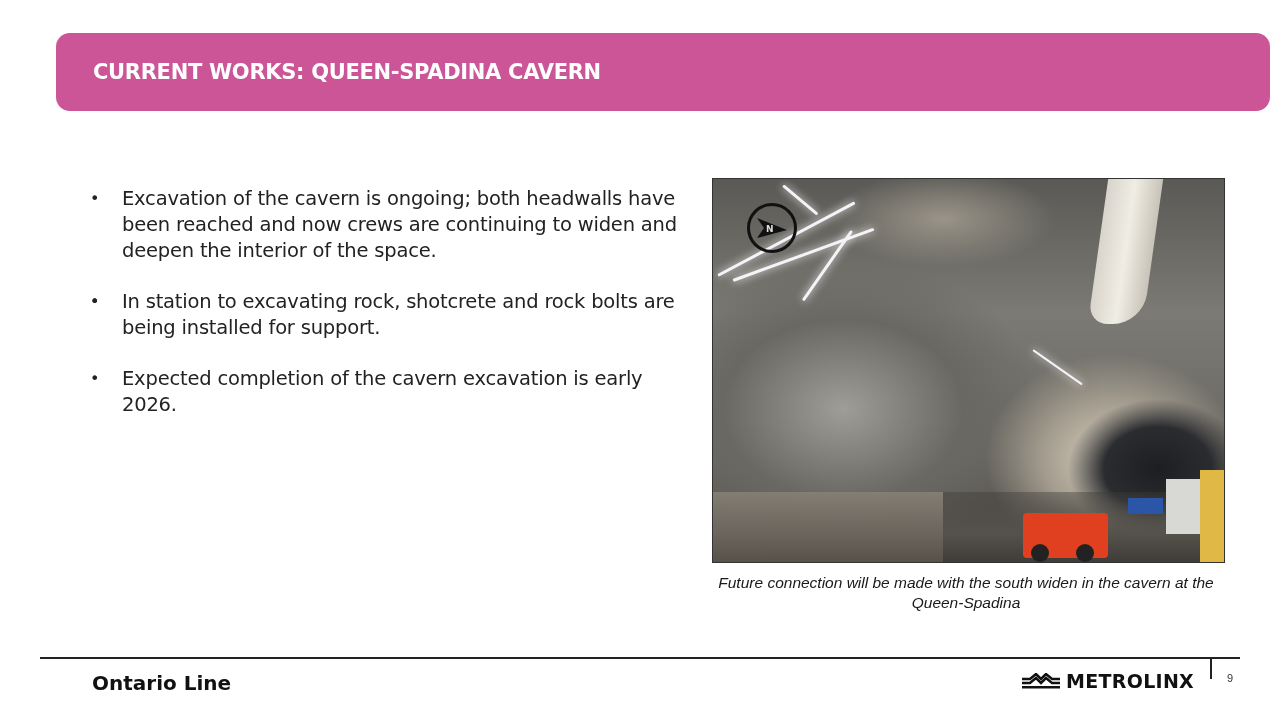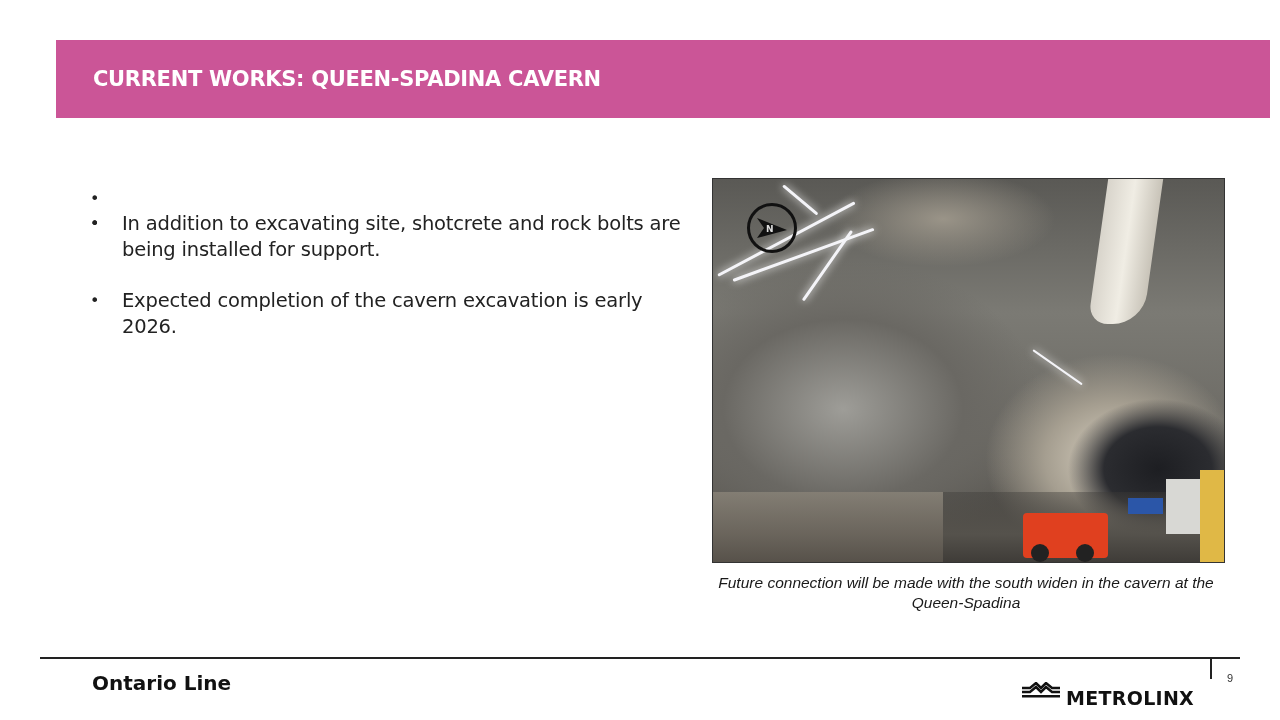--- a/index.html
+++ b/index.html
@@ -1,21 +1,21 @@
 <!DOCTYPE html>
 <html><head>
   <meta charset="utf-8">
   <style>
     * { margin: 0; padding: 0; box-sizing: border-box; }
     html, body { width: 1280px; height: 720px; background: #ffffff; overflow: hidden; }
     body { position: relative; font-family: "Liberation Sans", sans-serif; color: #1a1a1a; }
 
     .title-banner {
-      position: absolute; left: 56px; top: 40px; width: 1214px; height: 78px;
-      background: #cb5597; border-radius: 0;
+      position: absolute; left: 56px; top: 33px; width: 1214px; height: 78px;
+      background: #cb5597; border-radius: 14px;
       display: flex; align-items: center; padding-left: 37px;
     }
     .title-banner h1 {
       font-family: "DejaVu Sans", sans-serif; font-weight: bold;
       font-size: 21px; color: #ffffff; letter-spacing: -0.3px;
     }
 
     .bullets { position: absolute; left: 90px; top: 186px; width: 610px; list-style: none; }
     .bullets li {
       position: relative; padding-left: 32px;
@@ -64,35 +64,35 @@
       font-family: "Liberation Sans", sans-serif; font-style: italic; font-size: 15.5px;
       line-height: 20px; color: #1a1a1a;
     }
 
     .footer-rule { position: absolute; left: 40px; top: 657px; width: 1200px; height: 2px; background: #222; }
     .footer-left {
       position: absolute; left: 44px; top: 671px;
       font-family: "DejaVu Sans", sans-serif; font-weight: bold; font-size: 20px; color: #111; margin-left: 48px;
     }
     .logo { position: absolute; left: 1022px; top: 670px; display: flex; align-items: center; gap: 6px; }
-    .logo-text { font-family: "DejaVu Sans", sans-serif; font-weight: bold; font-size: 19px; color: #111; letter-spacing: 0.3px; margin-top: 17px; }
+    .logo-text { font-family: "DejaVu Sans", sans-serif; font-weight: bold; font-size: 19px; color: #111; letter-spacing: 0.3px; }
     .footer-divider { position: absolute; left: 1210px; top: 657px; width: 2px; height: 22px; background: #222; }
     .page-num { position: absolute; left: 1227px; top: 672px; font-family: "Liberation Sans", sans-serif; font-size: 11px; color: #333; }
   </style>
 </head>
 <body>
 
 <div class="title-banner">
   <h1>CURRENT WORKS: QUEEN-SPADINA CAVERN</h1>
 </div>
 
 <ul class="bullets">
+  <li><span class="dot">•</span><span>Excavation of the cavern is ongoing; both headwalls have been reached and now crews are continuing to widen and deepen the interior of the space.</span></li>
   <li><span class="dot">•</span></li>
-  <li><span class="dot">•</span></li>
-  <li><span class="dot">•</span><span>In addition to excavating site, shotcrete and rock bolts are being installed for support.</span></li>
+  <li><span class="dot">•</span><span>In station to excavating rock, shotcrete and rock bolts are being installed for support.</span></li>
   <li><span class="dot">•</span><span>Expected completion of the cavern excavation is early 2026.</span></li>
 </ul>
 
 <div class="photo" title="Underground cavern excavation with arched rock tunnel, ventilation duct, and construction equipment">
   <div class="streak" style="left:5px; top:95px; width:155px; transform:rotate(-28deg);"></div>
   <div class="streak" style="left:20px; top:100px; width:150px; transform:rotate(-20deg);"></div>
   <div class="streak" style="left:90px; top:120px; width:85px; transform:rotate(-55deg);"></div>
   <div class="streak" style="left:70px; top:5px; width:45px; transform:rotate(40deg);"></div>
   <div class="streak" style="left:320px; top:170px; width:60px; transform:rotate(35deg); height:2px;"></div>
   <div class="vent"></div>

